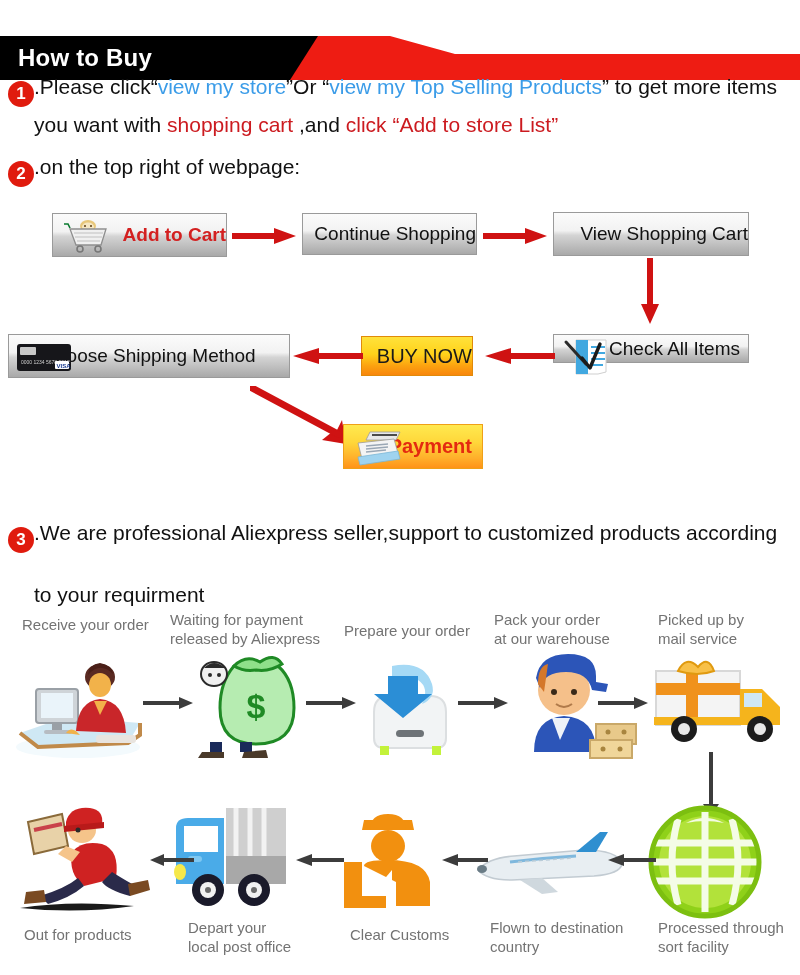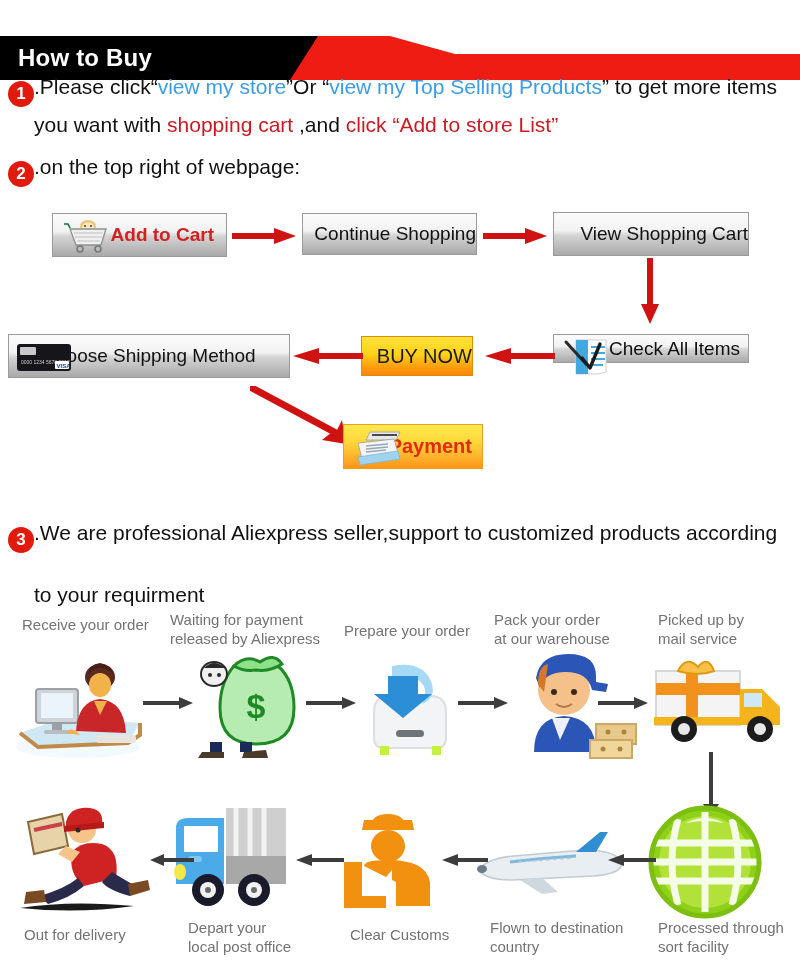--- a/index.html
+++ b/index.html
@@ -104,21 +104,21 @@
     font-weight: normal;
   }
   .btn-orange-soft {
     background: linear-gradient(to bottom, #ffe94f 0%, #ffd73a 40%, #ffae2a 78%, #ff9318 100%);
     border: 1px solid #efa018;
     color: #e42a10;
     font-weight: bold;
     font-size: 20px;
   }
 
-  #btn-add-cart      { left: 52px;  top: 213px; width: 175px; height: 44px; justify-content: flex-end; padding-right: 12px; }
+  #btn-add-cart      { left: 52px;  top: 213px; width: 175px; height: 44px; justify-content: flex-end; }
   #btn-continue      { left: 302px; top: 213px; width: 175px; height: 42px; }
   #btn-view-cart     { left: 553px; top: 212px; width: 196px; height: 44px; padding-left: 8px; }
   #btn-choose-ship   { left: 8px;   top: 334px; width: 282px; height: 44px; justify-content: center; padding-right: 0; }
   #btn-buy-now       { left: 361px; top: 336px; width: 112px; height: 40px; }
   #btn-check-items   { left: 553px; top: 334px; width: 196px; height: 29px; justify-content: flex-end; padding-right: 8px; }
   #btn-payment       { left: 343px; top: 424px; width: 140px; height: 45px; justify-content: flex-end; padding-right: 10px; }
 
   .btn-label { pointer-events: none; }
 
   
@@ -434,20 +434,20 @@
 <svg class="gray-arrow" style="left:296px; top:852px;" width="48" height="16" viewBox="0 0 48 16">
   <path d="M48 6 H16 V2 L0 8 L16 14 V10 H48 Z" fill="#3c3c3c"></path>
 </svg>
 <svg class="gray-arrow" style="left:442px; top:852px;" width="46" height="16" viewBox="0 0 46 16">
   <path d="M46 6 H16 V2 L0 8 L16 14 V10 H46 Z" fill="#3c3c3c"></path>
 </svg>
 <svg class="gray-arrow" style="left:608px; top:852px;" width="48" height="16" viewBox="0 0 48 16">
   <path d="M48 6 H16 V2 L0 8 L16 14 V10 H48 Z" fill="#3c3c3c"></path>
 </svg>
 
-<div class="ship-label" style="left:24px;  top:925px; width:150px;">Out for delivery</div>
+<div class="ship-label" style="left:24px;  top:925px; width:150px;">Out for products</div>
 <div class="ship-label" style="left:188px; top:918px; width:150px;">Depart your
 local post office</div>
 <div class="ship-label" style="left:350px; top:925px; width:150px;">Clear Customs</div>
 <div class="ship-label" style="left:490px; top:918px; width:165px;">Flown to destination
 country</div>
 <div class="ship-label" style="left:658px; top:918px; width:150px;">Processed through
 sort facility</div>
 
 </body></html>

